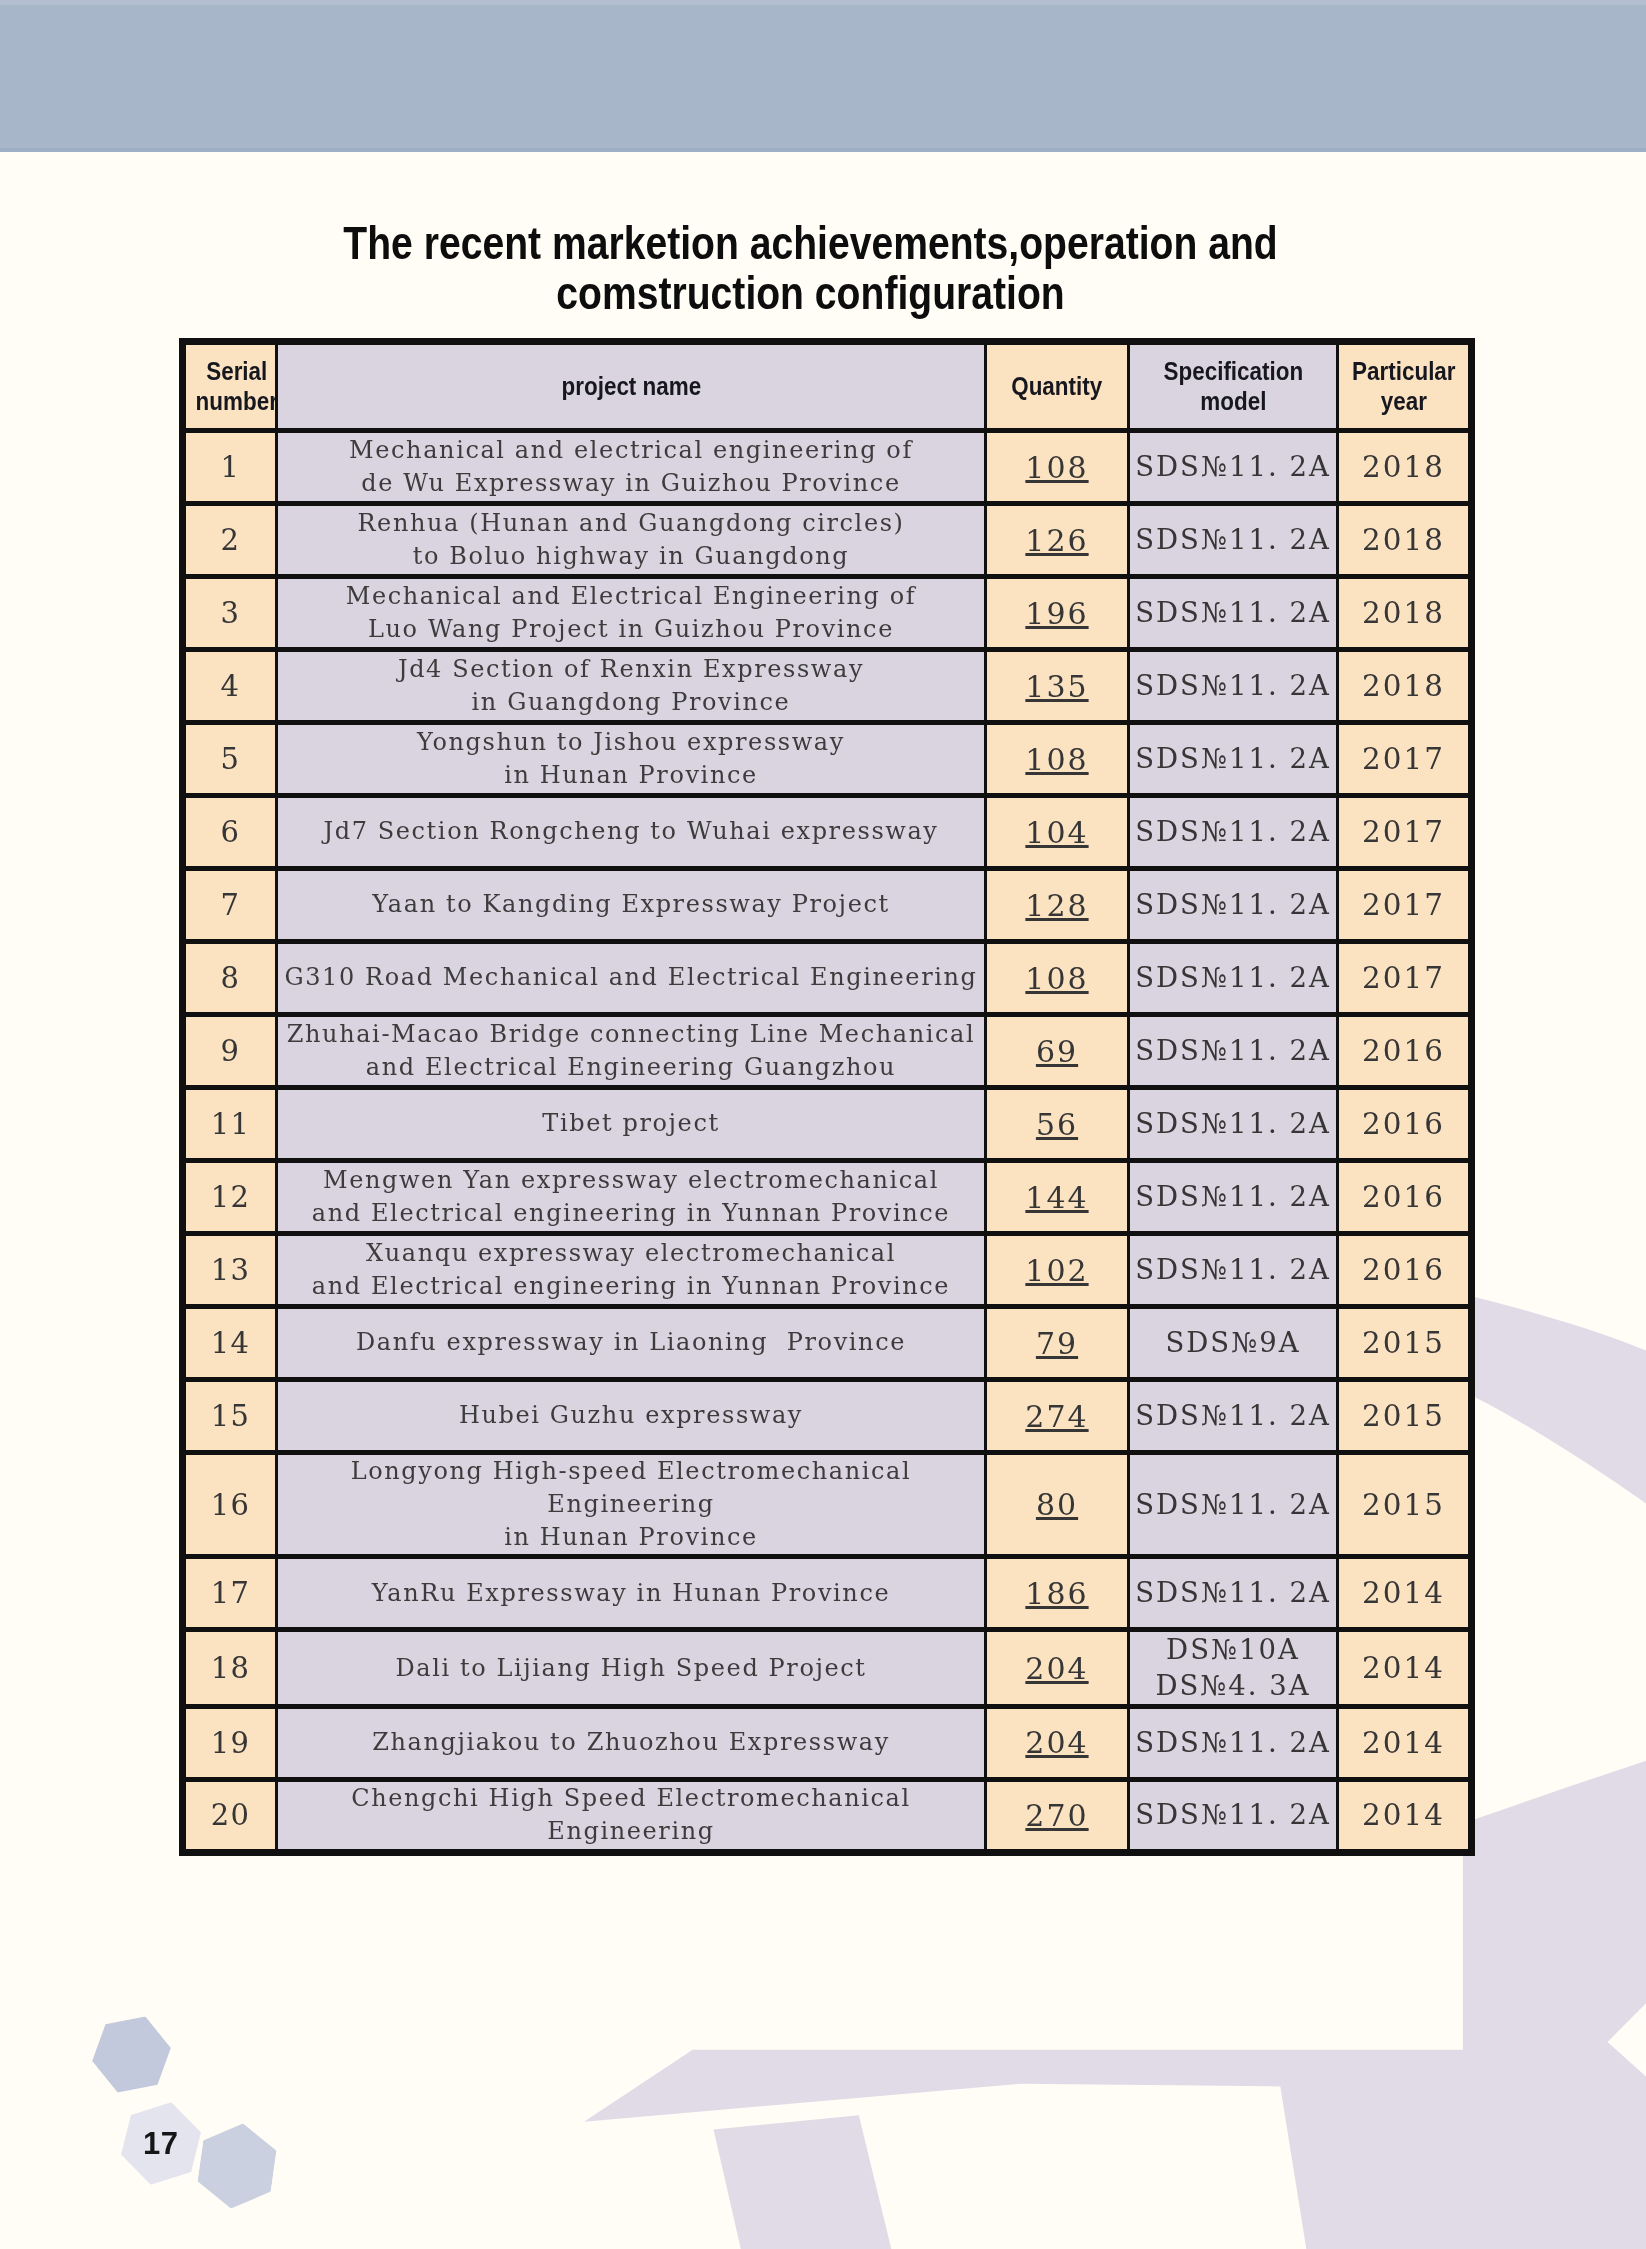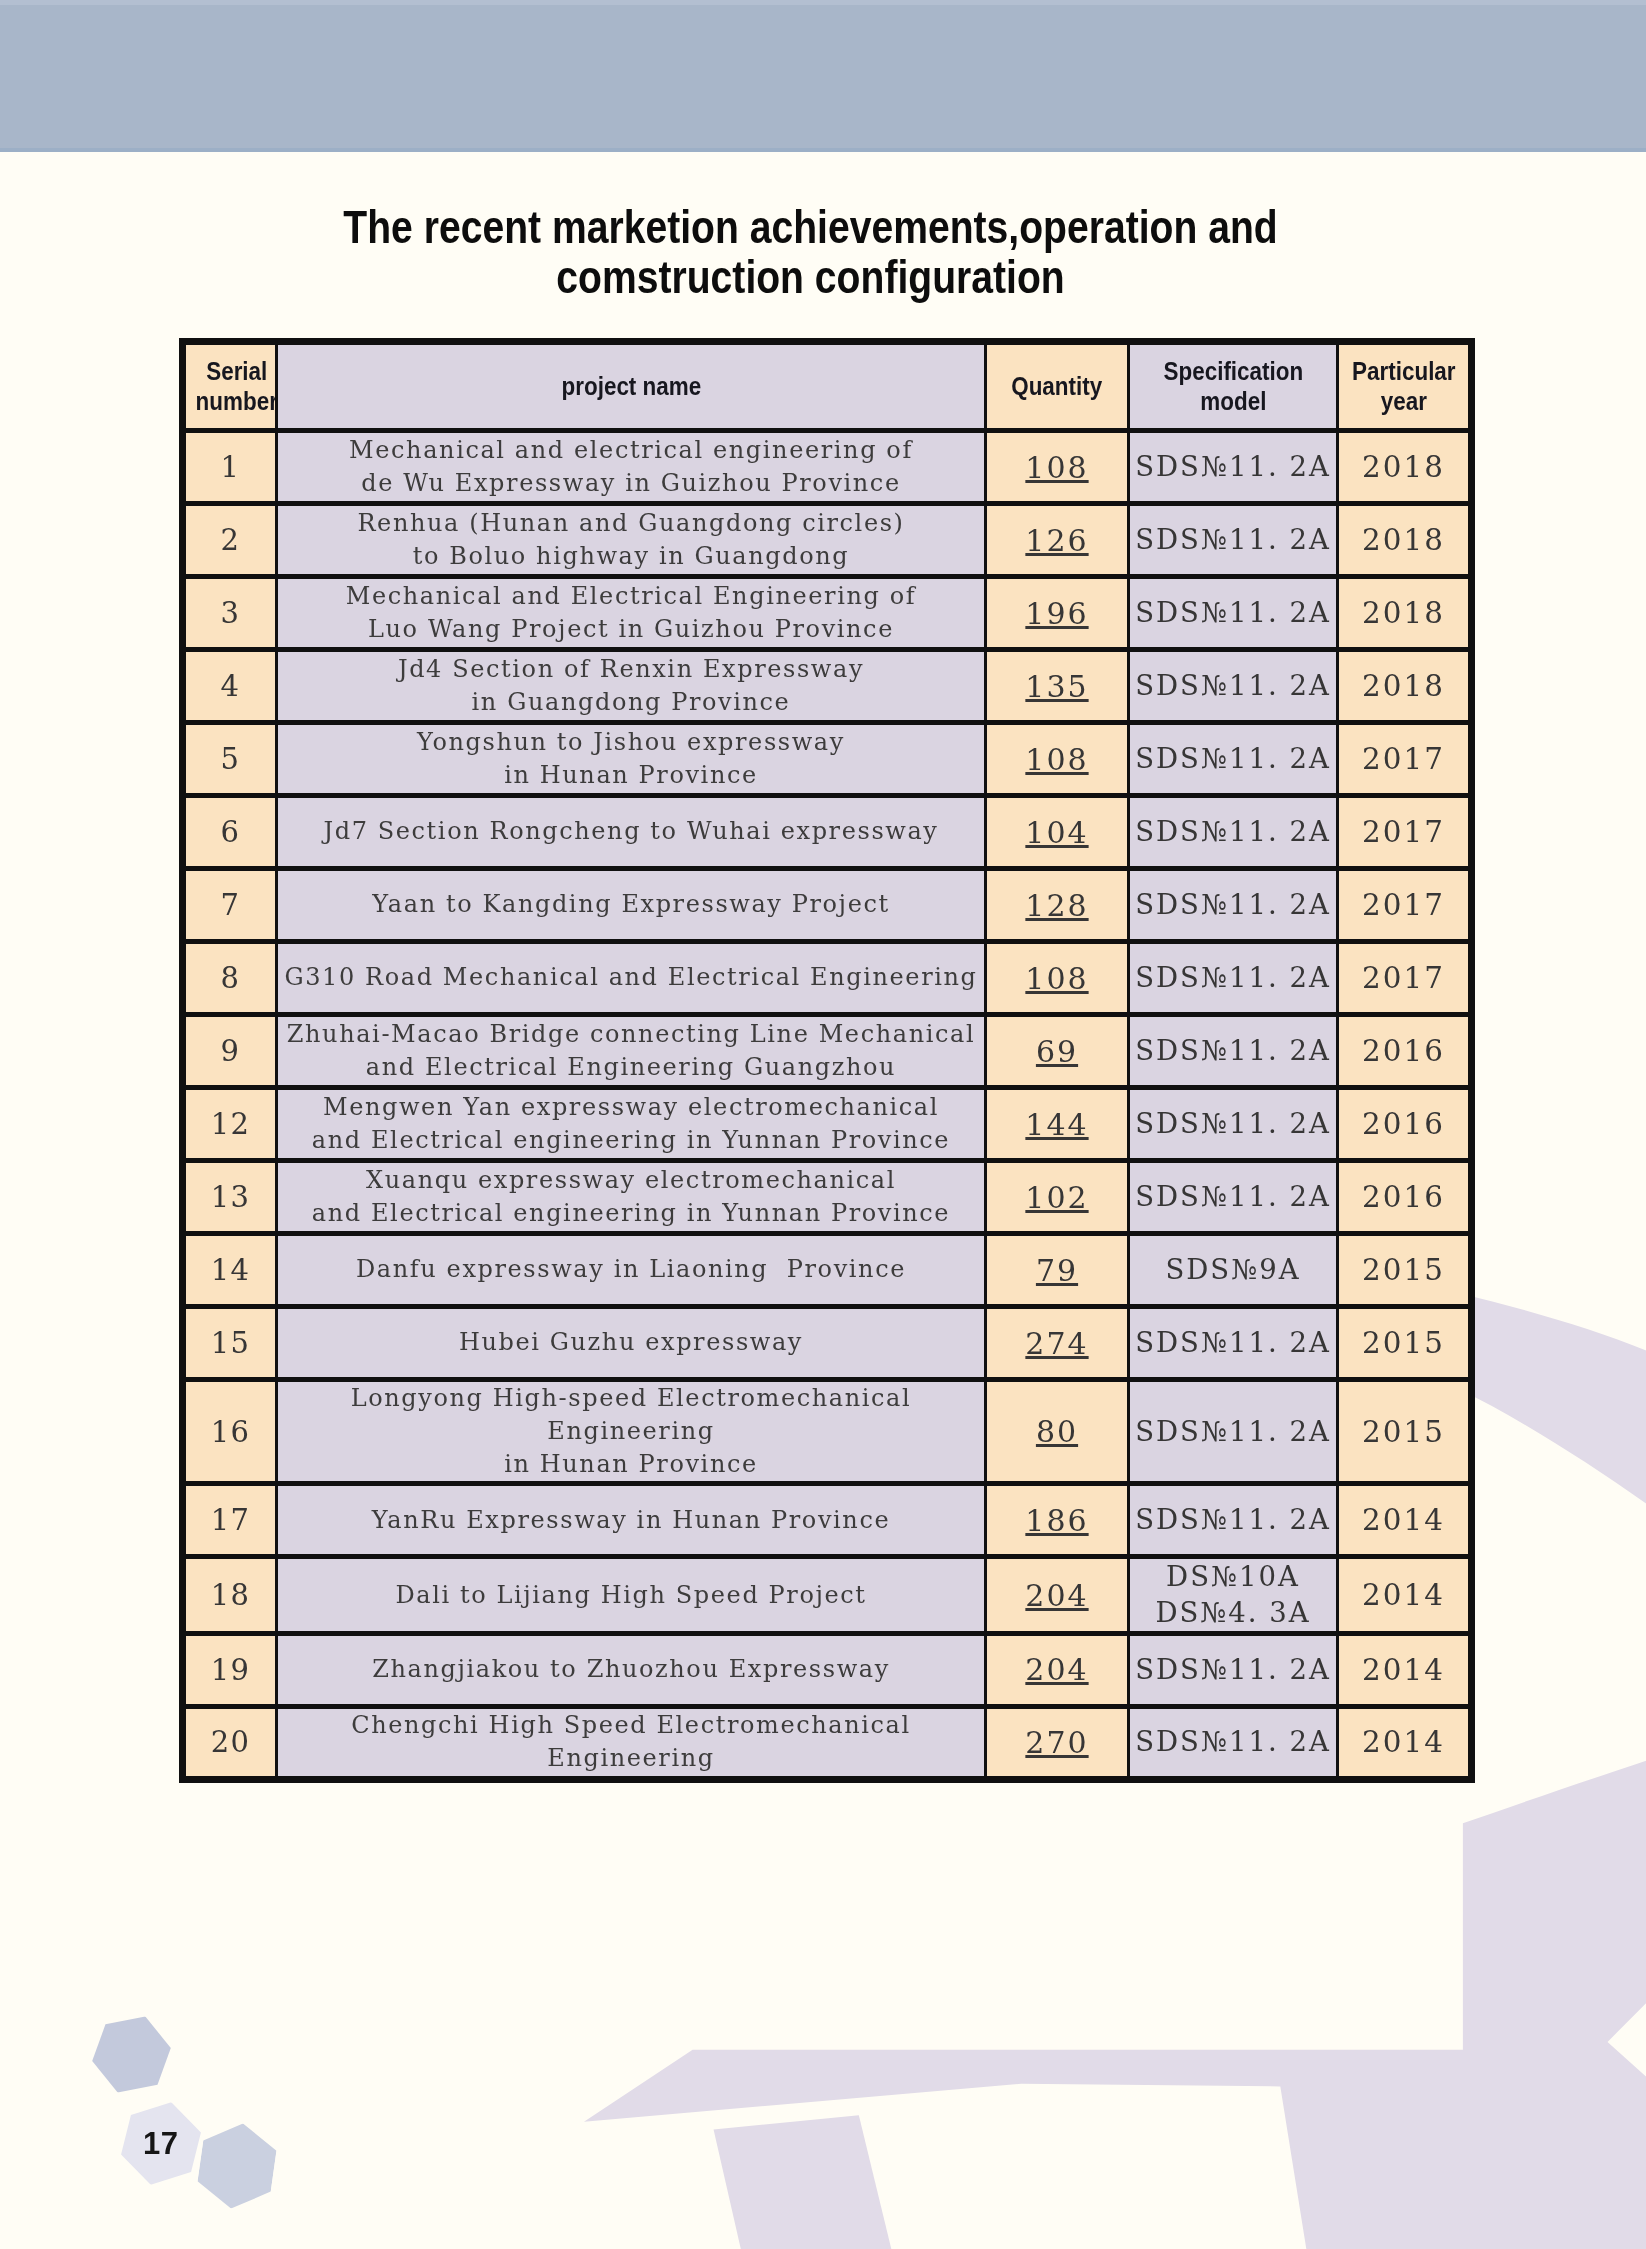--- a/index.html
+++ b/index.html
@@ -25,21 +25,21 @@
   }
   .hex1{left:92px;top:2014px;width:79px;height:81px;background:#c3c9dc;transform:rotate(20deg);}
   .hex2{left:120px;top:2101px;width:82px;height:85px;background:#e4e4ef;transform:rotate(14deg);}
   .hex3{left:195px;top:2123px;width:84px;height:86px;background:#cad0e0;transform:rotate(8deg);}
   .pagenum{
     display:inline-block;transform:rotate(-14deg);
     font-size:31px;font-weight:bold;color:#161616;letter-spacing:0.7px;
   }
   
   .title{
-    position:absolute;left:0;top:202px;width:1621px;margin:0;z-index:2;
+    position:absolute;left:0;top:218px;width:1621px;margin:0;z-index:2;
     text-align:center;color:#0d0d0d;
     font-size:46px;font-weight:bold;line-height:1.09;letter-spacing:0px;
   }
   .title-line{display:block;transform:scaleX(.85);transform-origin:50% 50%;white-space:pre;}
   
   .data-table{
     position:absolute;left:179px;top:338px;width:1289px;z-index:2;
     border-collapse:collapse;table-layout:fixed;
     background:transparent;
   }
@@ -176,20 +176,27 @@
   <tr>
     <td class="c-serial col-peach">9</td>
     <td class="c-project col-lav">Zhuhai-Macao Bridge connecting Line Mechanical
 and Electrical Engineering Guangzhou</td>
     <td class="c-quantity col-peach">69</td>
     <td class="c-spec col-lav">SDS№11. 2A</td>
     <td class="c-year col-peach">2016</td>
   </tr>
 
 
+  <tr>
+    <td class="c-serial col-peach">11</td>
+    <td class="c-project col-lav">Tibet project</td>
+    <td class="c-quantity col-peach">56</td>
+    <td class="c-spec col-lav">SDS№11. 2A</td>
+    <td class="c-year col-peach">2016</td>
+  </tr>
 
   <tr>
     <td class="c-serial col-peach">12</td>
     <td class="c-project col-lav">Mengwen Yan expressway electromechanical
 and Electrical engineering in Yunnan Province</td>
     <td class="c-quantity col-peach">144</td>
     <td class="c-spec col-lav">SDS№11. 2A</td>
     <td class="c-year col-peach">2016</td>
   </tr>
 

